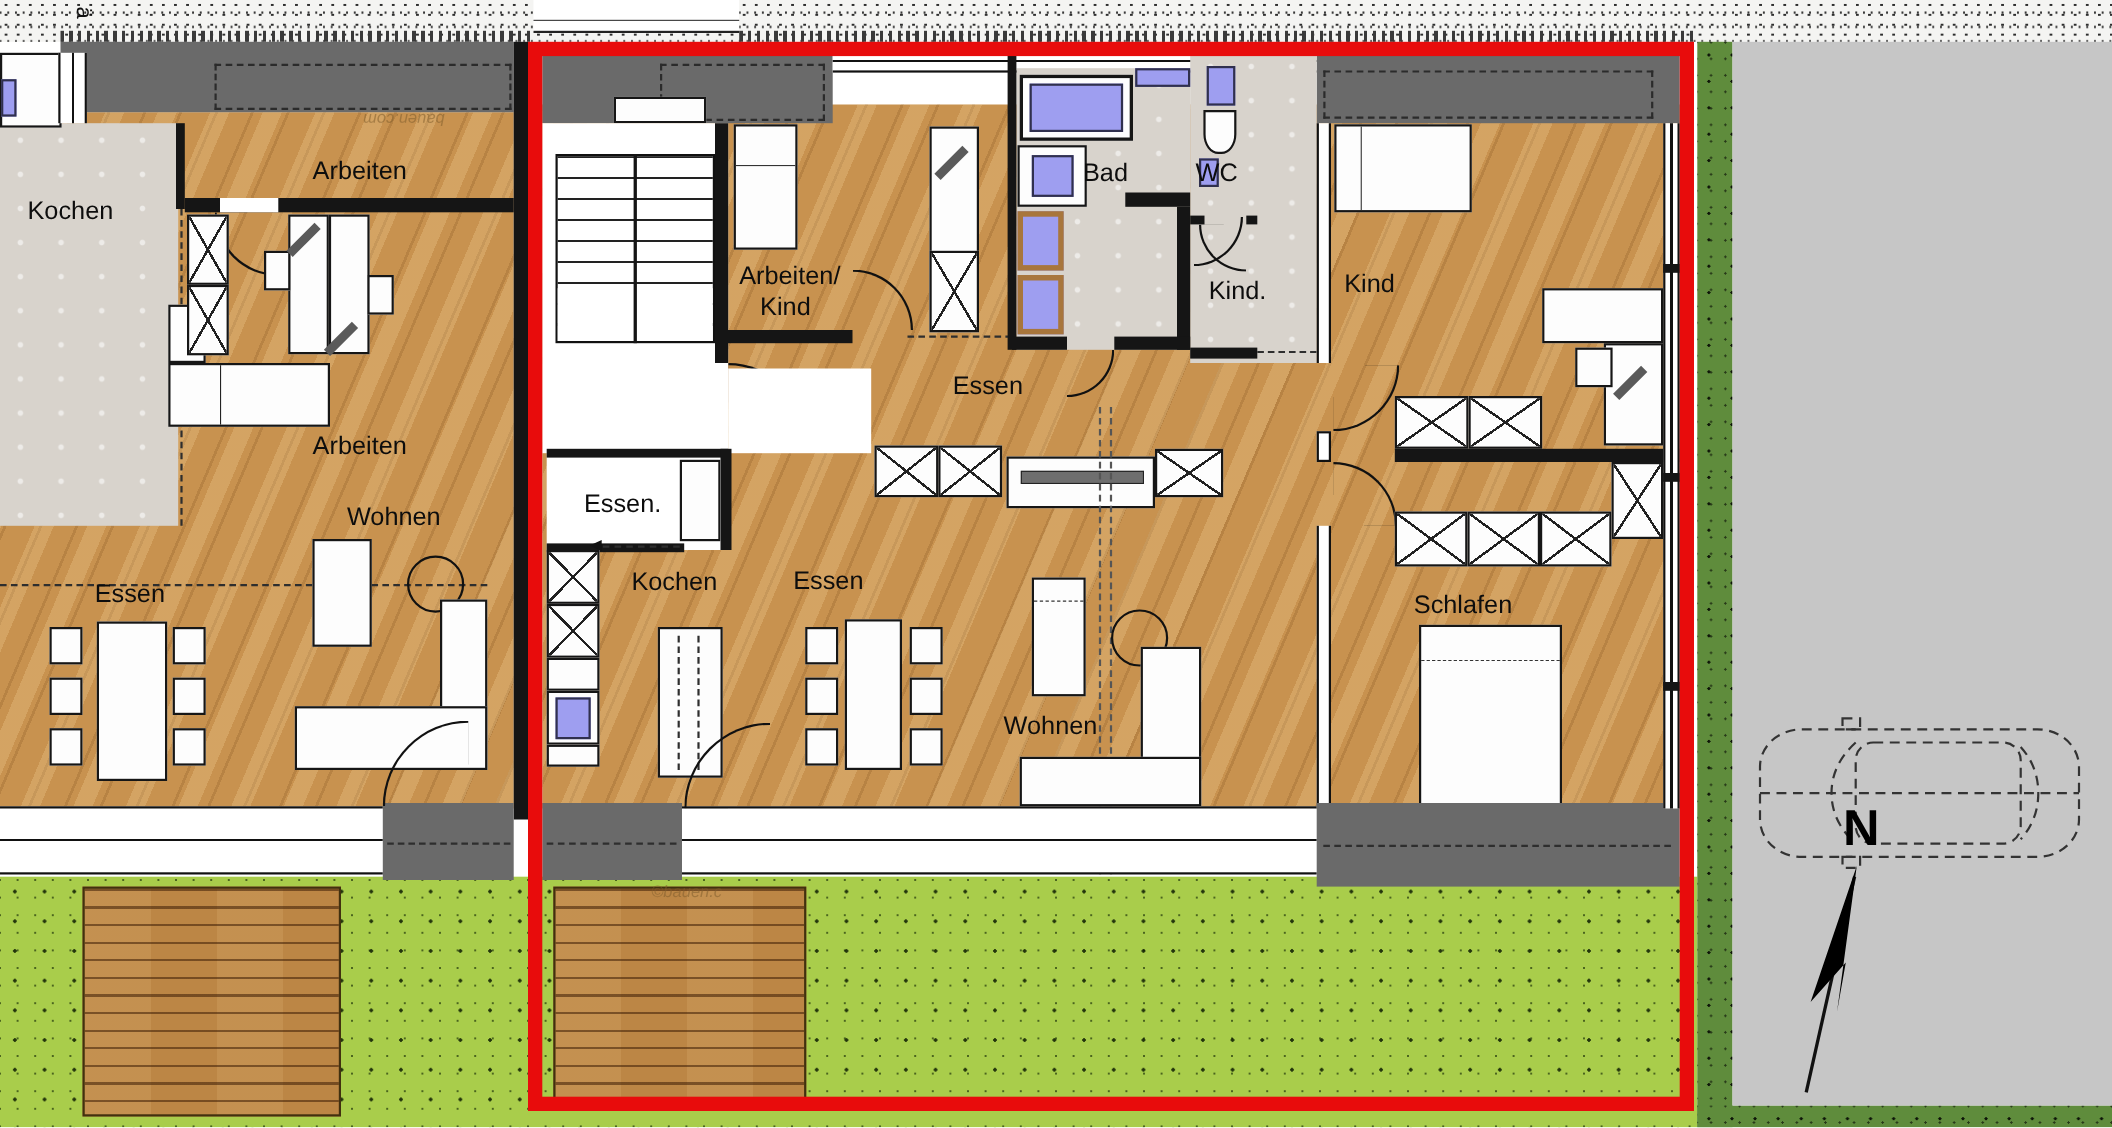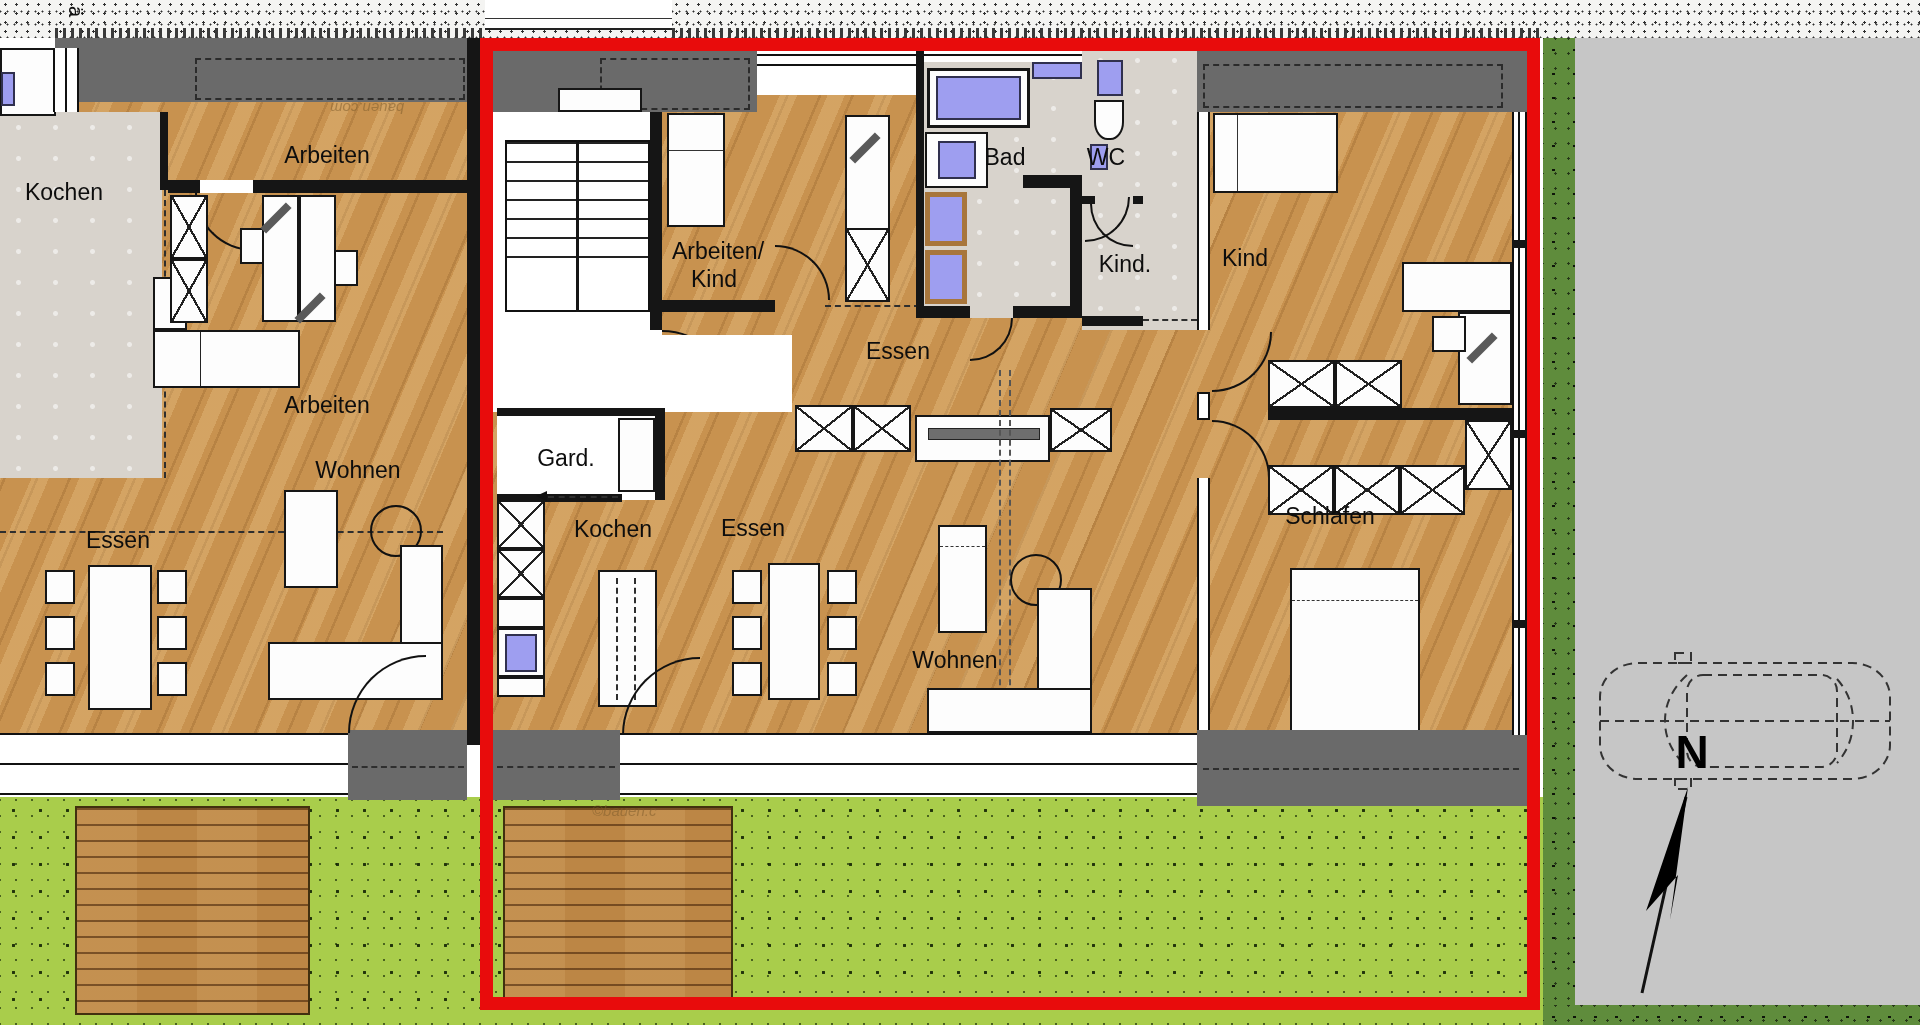--- a/index.html
+++ b/index.html
@@ -270,23 +270,23 @@
   <div class="lbl" style="left:327px;top:405px">Arbeiten</div>
   <div class="lbl" style="left:358px;top:470px">Wohnen</div>
   <div class="lbl" style="left:118px;top:540px">Essen</div>
   <div class="lbl" style="left:718px;top:251px">Arbeiten/</div>
   <div class="lbl" style="left:714px;top:279px">Kind</div>
   <div class="lbl" style="left:1005px;top:157px">Bad</div>
   <div class="lbl" style="left:1106px;top:157px">WC</div>
   <div class="lbl" style="left:1125px;top:264px">Kind.</div>
   <div class="lbl" style="left:1245px;top:258px">Kind</div>
   <div class="lbl" style="left:898px;top:351px">Essen</div>
-  <div class="lbl" style="left:566px;top:458px">Gard.</div>
+  <div class="lbl" style="left:566px;top:458px">Essen.</div>
   <div class="lbl" style="left:613px;top:529px">Kochen</div>
   <div class="lbl" style="left:753px;top:528px">Essen</div>
   <div class="lbl" style="left:955px;top:660px">Wohnen</div>
-  <div class="lbl" style="left:1330px;top:516px">Schlafen</div>
+  <div class="lbl" style="left:1330px;top:550px">Schlafen</div>
 
   <div class="wm" style="left:330px;top:100px;transform:rotate(180deg)">bauen.com</div>
   <div class="wm" style="left:592px;top:802px">©bauen.c</div>
   <div class="wm" style="left:70px;top:0;color:#111;font-style:normal;font-size:20px;transform:rotate(90deg)">ä</div>
 
 </div>
 
 </body></html>

